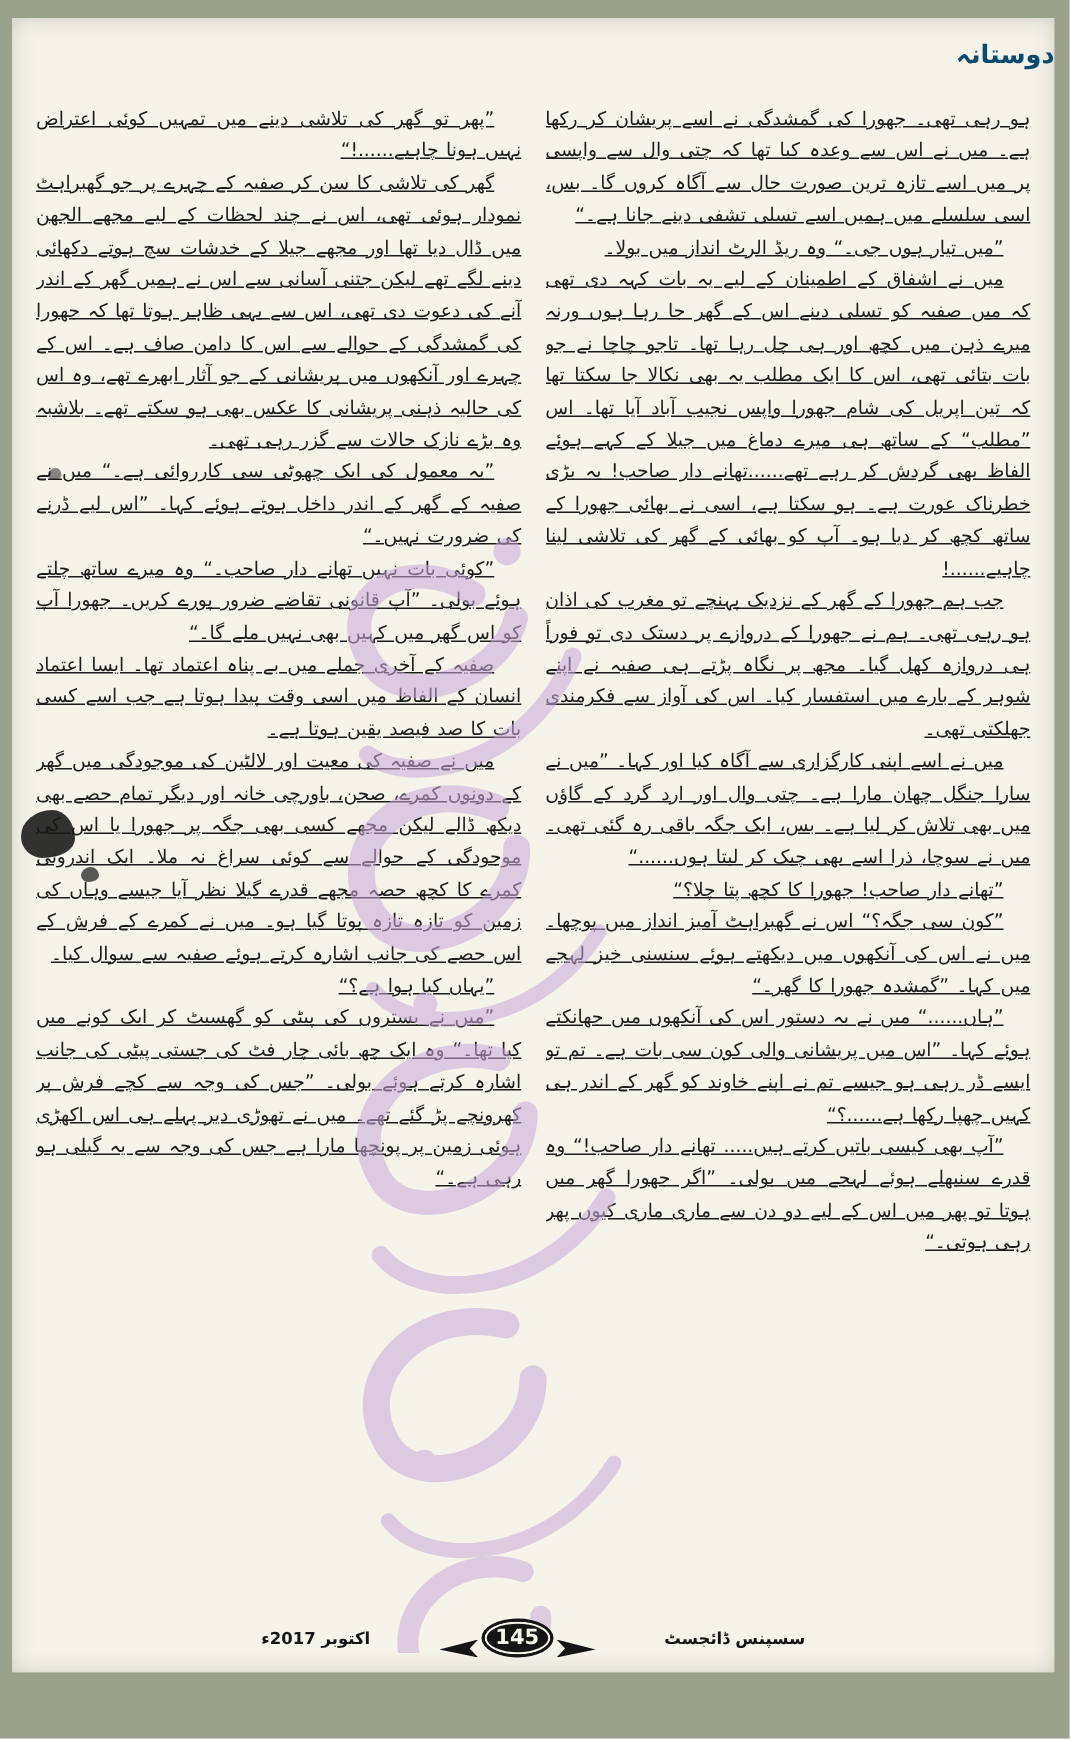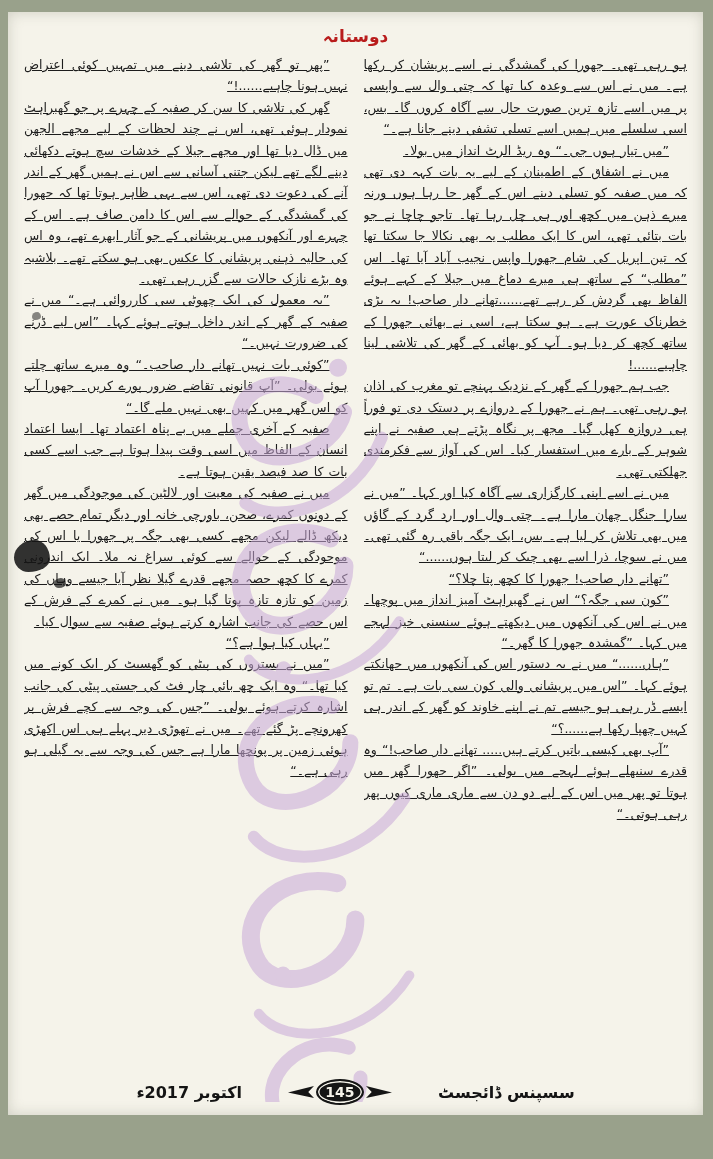--- a/index.html
+++ b/index.html
@@ -8,41 +8,41 @@
     background:#99a18b; 
     font-family:"DejaVu Sans",sans-serif;
   }
   .paper{
     position:absolute;top:12px;left:8px;right:10px;bottom:44px;
     background:#f5f3ea;
     box-shadow:inset 0 0 14px rgba(90,95,75,.25);
     overflow:hidden;
   }
   .page-title{
-    text-align:center;font-weight:bold;font-size:17px;color:#b91c1c;
-    margin:14px 0 8px 0;direction:rtl;
+    font-weight:bold;font-size:17px;color:#0c4a6e;
+    margin:14px 0 21px 0;direction:rtl;
   }
   .columns{
     direction:rtl;display:flex;gap:16px;padding:0 16px;
     height:992px;overflow:hidden;
   }
   .column{
     flex:1 1 50%;overflow:hidden;direction:rtl;text-align:justify;
     color:#1c1c1c;font-size:12.5px;line-height:21.4px;
   }
   .column p{margin:0;text-indent:18px;word-spacing:1px;text-decoration:underline;}
   .column.first p:first-child{text-indent:0;}
   
   .footer{
     position:absolute;left:0;right:0;bottom:10px;
     display:flex;justify-content:center;align-items:center;gap:46px;
     direction:ltr;
   }
-  .footer .txt{font-weight:bold;font-size:16px;color:#141414;direction:rtl;}
-  .page-badge{display:inline-flex;align-items:center;gap:2px;}
+  .footer .txt{font-weight:bold;font-size:11px;color:#141414;direction:rtl;}
+  .page-badge{display:inline-flex;align-items:flex-end;gap:2px;}
   .wing{width:26px;height:12px;background:#151515;
     clip-path:polygon(0 55%,100% 0,78% 50%,100% 100%);}
   .wing.right{transform:scaleX(-1);}
   .oval{
     min-width:44px;height:22px;background:#151515;border-radius:50%;
     color:#f5f3ea;font-weight:bold;font-size:14px;
     display:flex;align-items:center;justify-content:center;
     border:2px solid #151515;box-shadow:0 0 0 1.5px #f5f3ea inset;
   }
   

